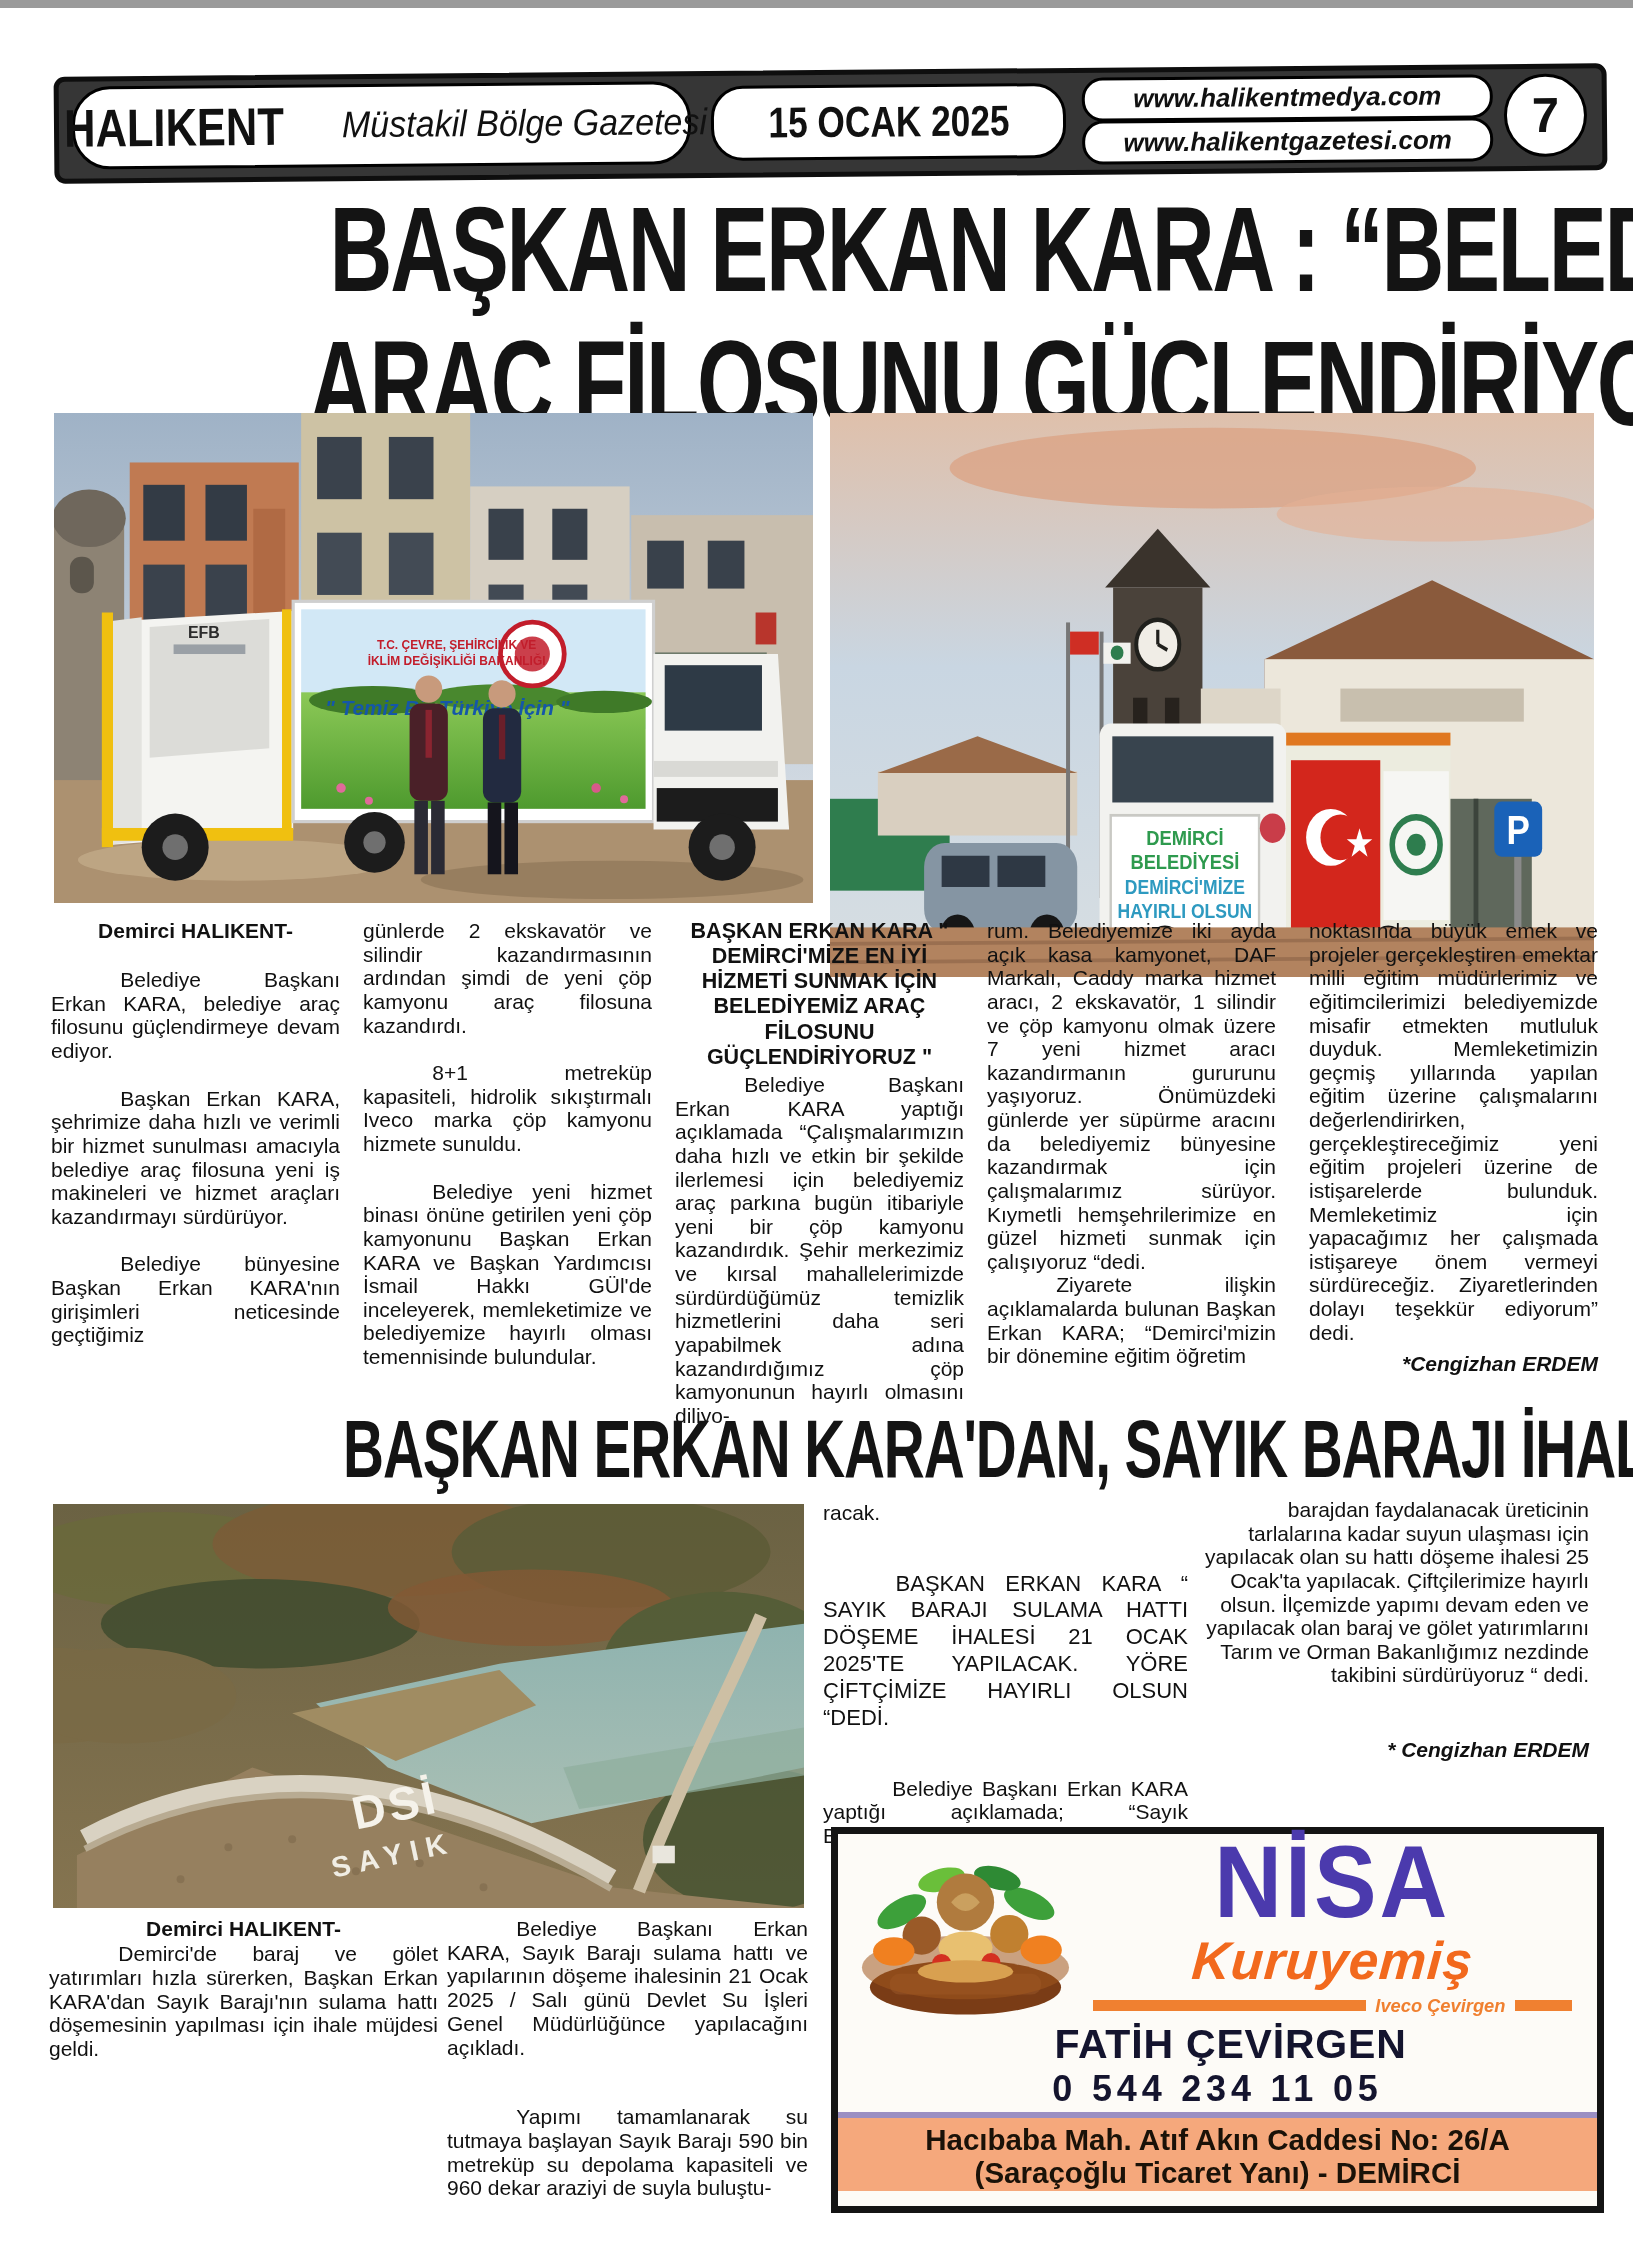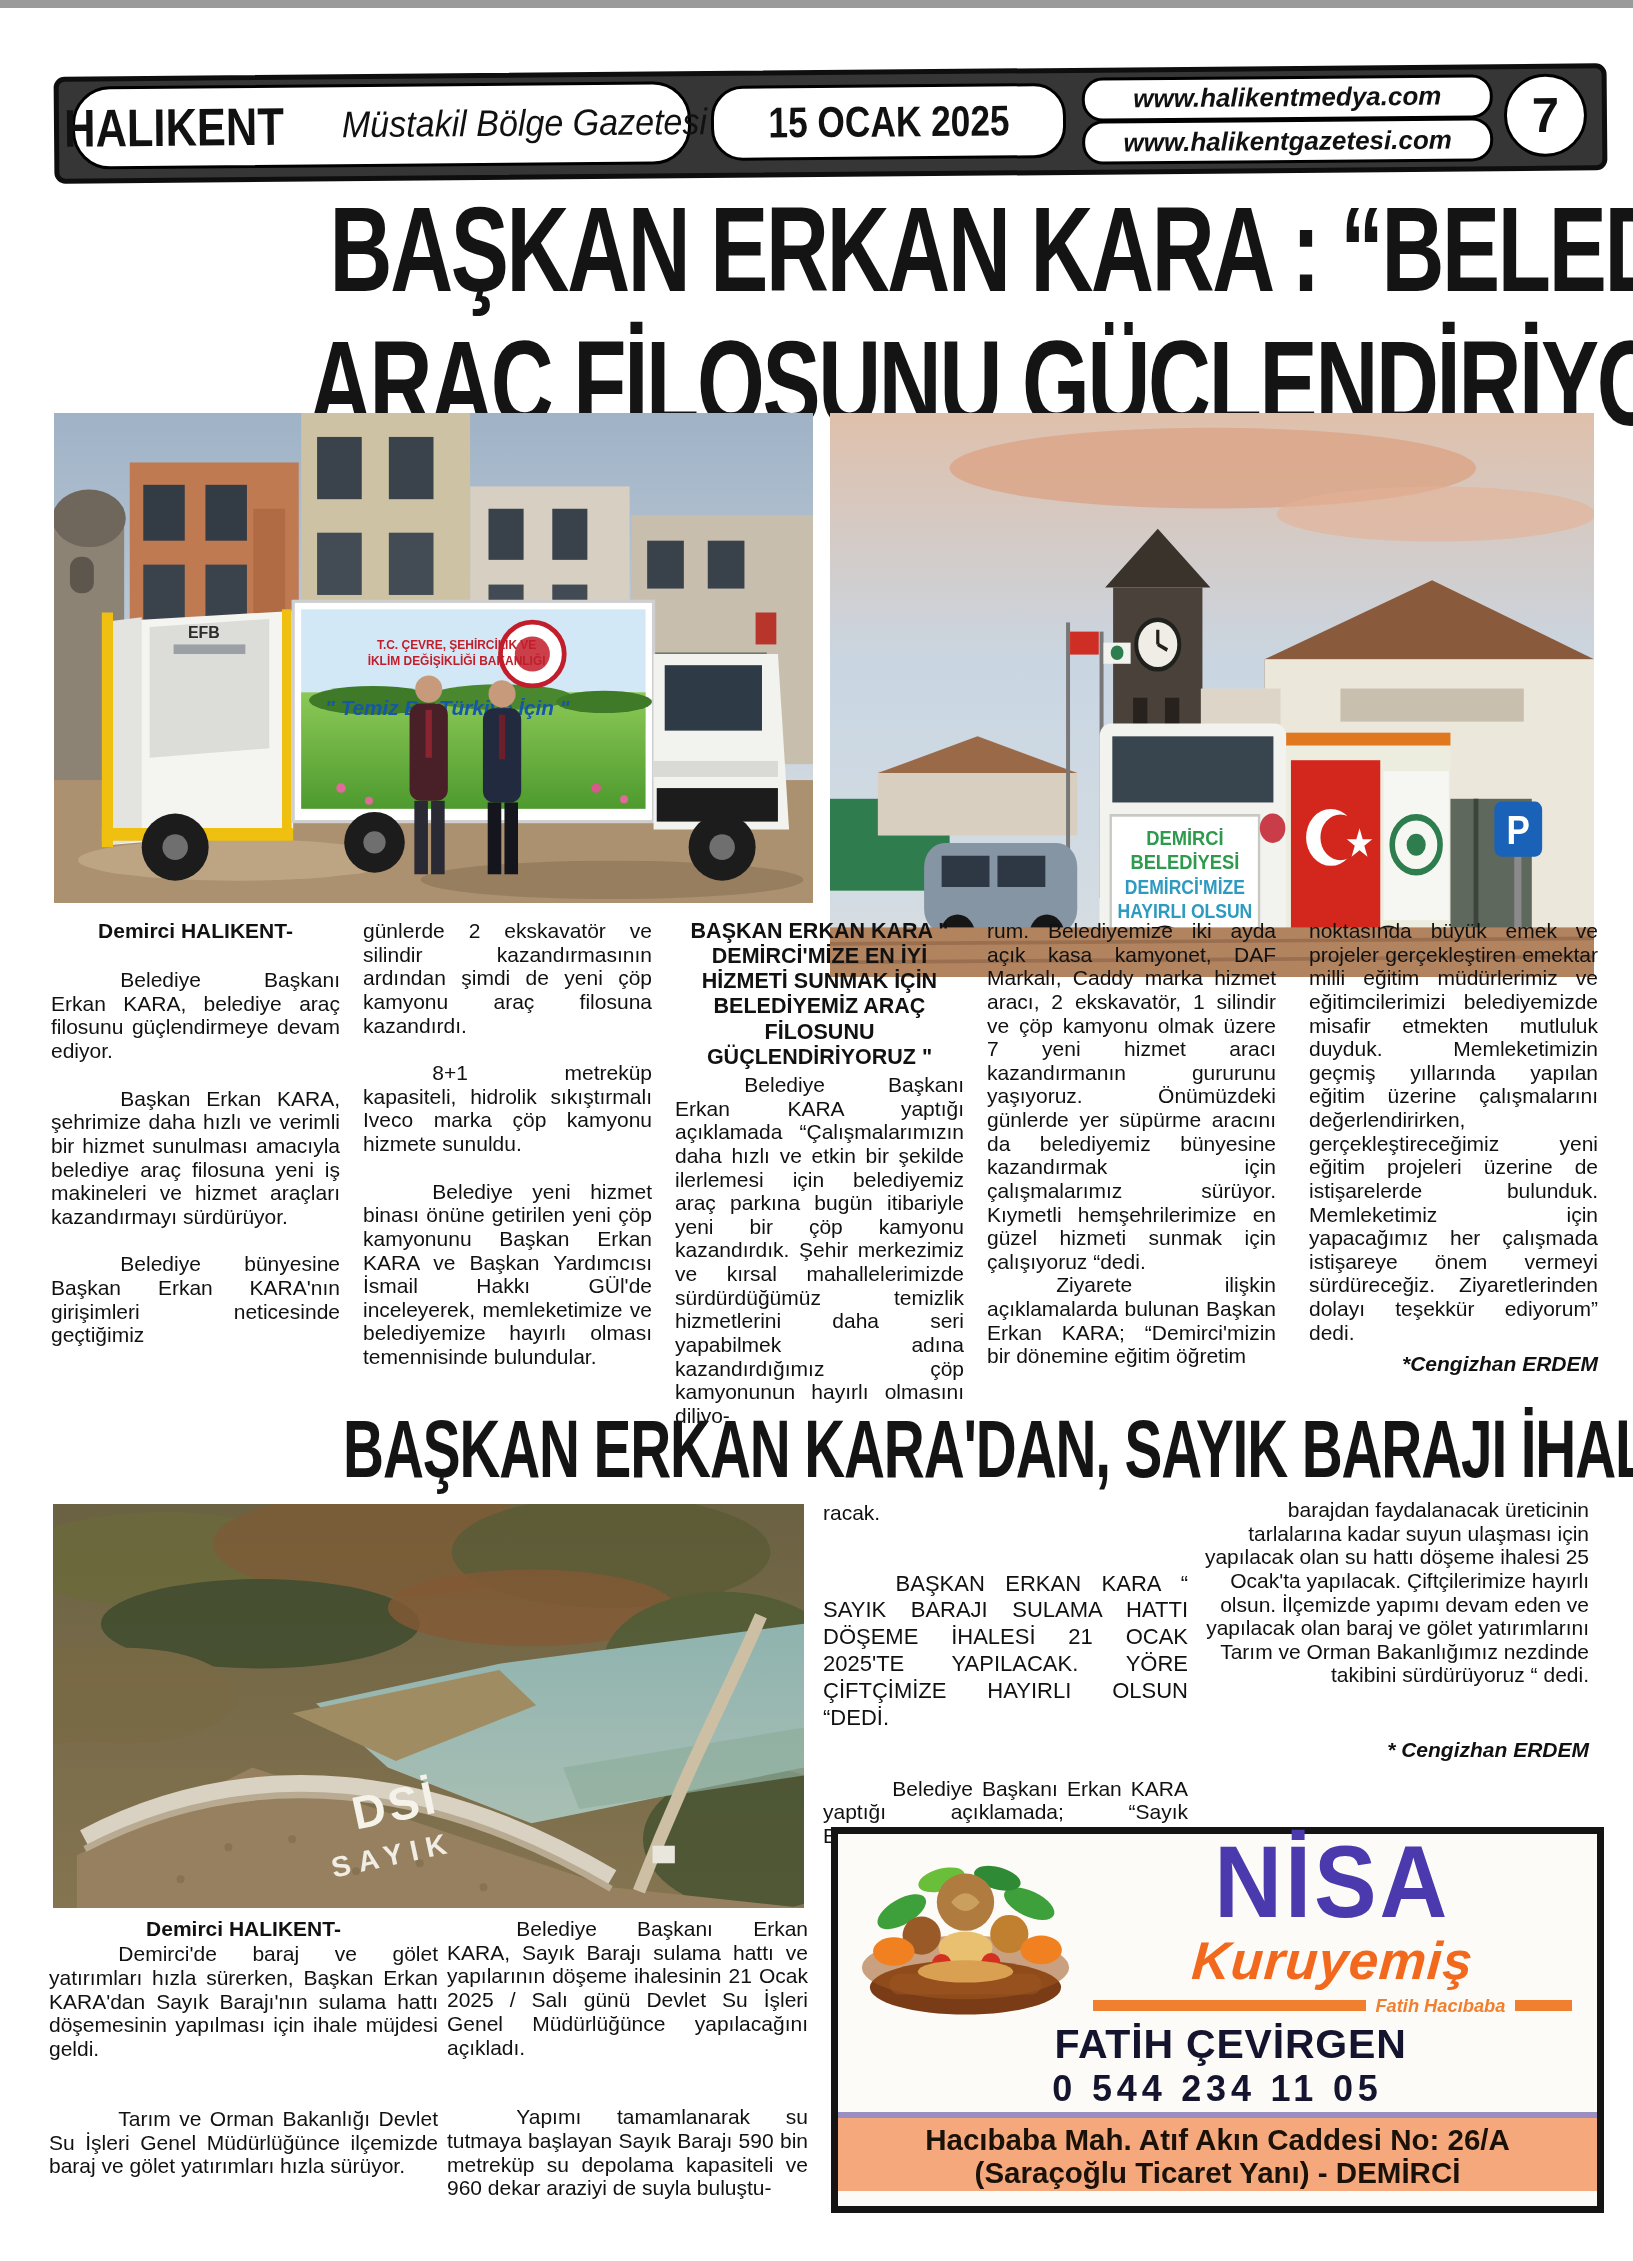--- a/index.html
+++ b/index.html
@@ -355,21 +355,20 @@
     <p class="bighead">BAŞKAN ERKAN KARA “ SAYIK BARAJI SULAMA HATTI DÖŞEME İHALESİ 21 OCAK 2025'TE YAPILACAK. YÖRE ÇİFTÇİMİZE HAYIRLI OLSUN “DEDİ.</p>
     <p class="body">Belediye Başkanı Erkan KARA yaptığı açıklamada; “Sayık Barajımızdan yörede arazileri bulunan,</p>
   </div>
   <div class="colright">
     <p class="nodent">barajdan faydalanacak üreticinin tarlalarına kadar suyun ulaşması için yapılacak olan su hattı döşeme ihalesi 25 Ocak'ta yapılacak. Çiftçilerimize hayırlı olsun. İlçemizde yapımı devam eden ve yapılacak olan baraj ve gölet yatırımlarını Tarım ve Orman Bakanlığımız nezdinde takibini sürdürüyoruz “ dedi.</p>
     <p class="byline">*  Cengizhan ERDEM</p>
   </div>
   <div class="colb cb1">
     <p class="dateline">Demirci HALIKENT-</p>
     <p>Demirci'de baraj ve gölet yatırımları hızla sürerken, Başkan Erkan KARA'dan Sayık Barajı'nın sulama hattı döşemesinin yapılması için ihale müjdesi geldi.</p>
-    <p>Tarım ve Orman Bakanlığı Devlet Su İşleri Genel Müdürlüğünce ilçemizde baraj ve gölet yatırımları hızla sürüyor.</p>
   </div>
   <div class="colb cb2">
     <p>Belediye Başkanı Erkan KARA, Sayık Barajı sulama hattı ve yapılarının döşeme ihalesinin 21 Ocak 2025 / Salı günü Devlet Su İşleri Genel Müdürlüğünce yapılacağını açıkladı.</p>
     <p>Yapımı tamamlanarak su tutmaya başlayan Sayık Barajı 590 bin metreküp su depolama kapasiteli ve 960 dekar araziyi de suyla buluştu-</p>
   </div>
 
   <div class="ad">
     <div class="adlogo">
       <svg viewBox="0 0 300 232">
         <ellipse cx="150" cy="185" rx="120" ry="34" fill="#7a3c16"></ellipse>
@@ -388,21 +387,21 @@
         <ellipse cx="150" cy="135" rx="34" ry="20" fill="#e8c070"></ellipse>
         <circle cx="120" cy="155" r="12" fill="#d43020"></circle>
         <circle cx="182" cy="154" r="12" fill="#d43020"></circle>
         <ellipse cx="150" cy="165" rx="60" ry="14" fill="#d8a050"></ellipse>
       </svg>
     </div>
     <div class="adbrand"><span class="sqz">NİSA</span></div>
     <div class="adcat">Kuruyemiş</div>
     <div class="adrule">
       <div class="bar b1"></div>
-      <div class="scriptname">Fatih Hacıbaba</div>
+      <div class="scriptname">Iveco Çevirgen</div>
       <div class="bar b2"></div>
     </div>
     <div class="adowner">FATİH ÇEVİRGEN</div>
     <div class="adphone">0 544 234 11 05</div>
     <div class="addiv"></div>
     <div class="adband">
       <div class="l">Hacıbaba Mah. Atıf Akın Caddesi No: 26/A</div>
       <div class="l">(Saraçoğlu Ticaret Yanı) - DEMİRCİ</div>
     </div>
   </div>

